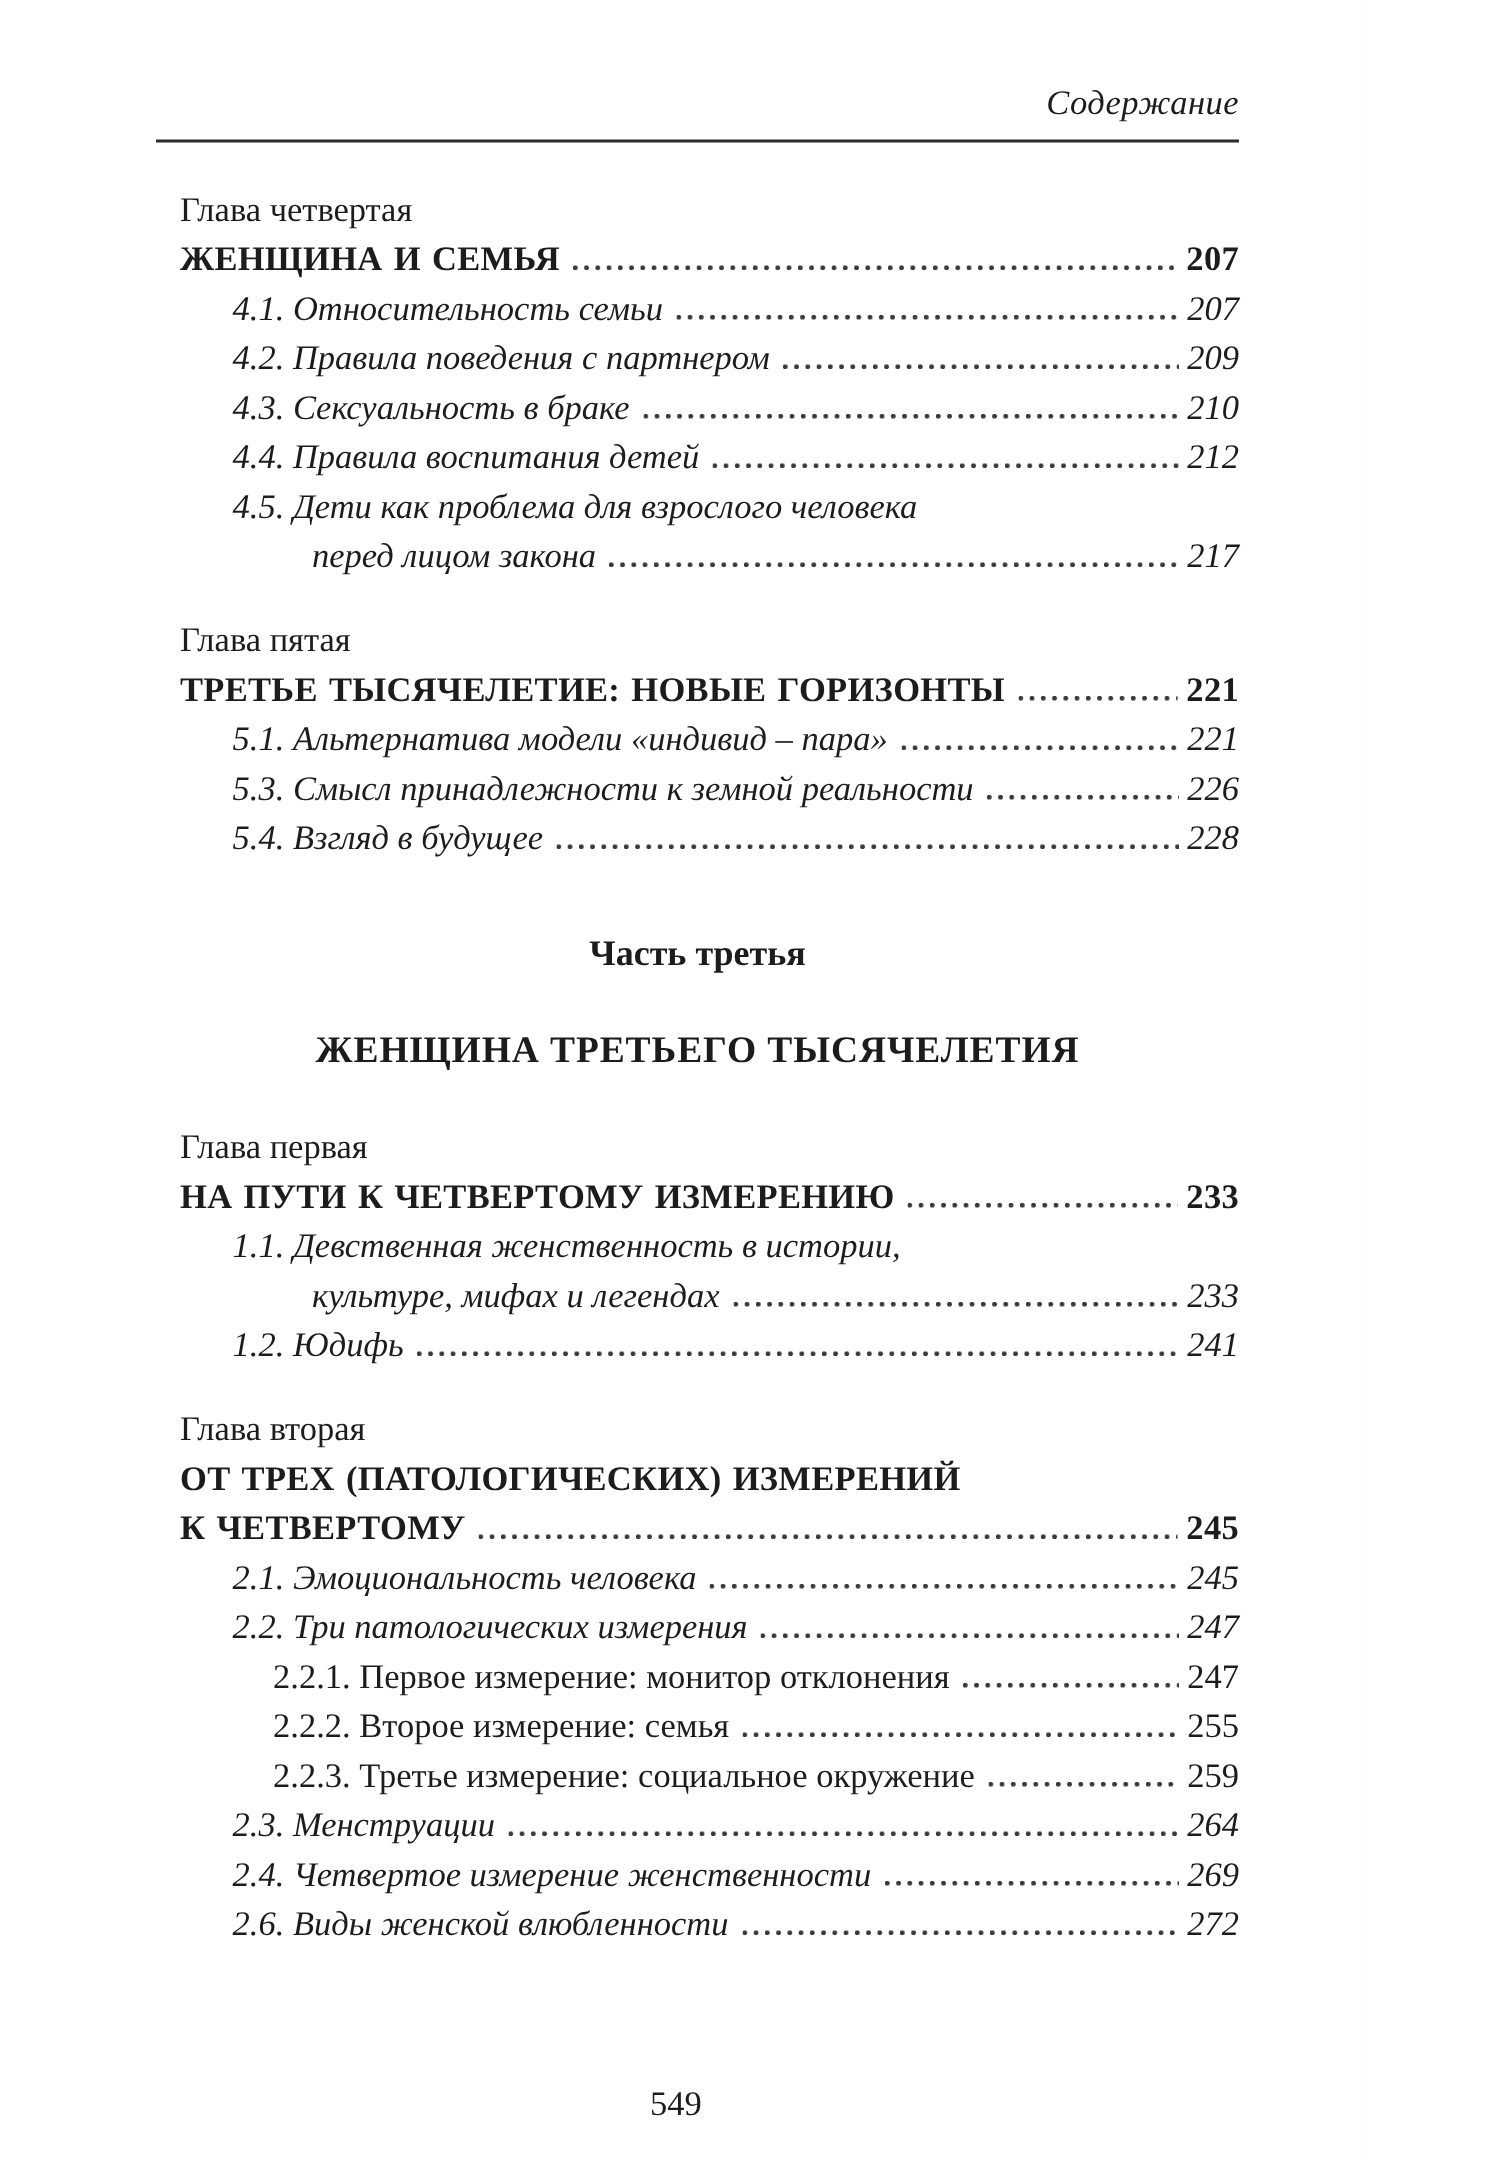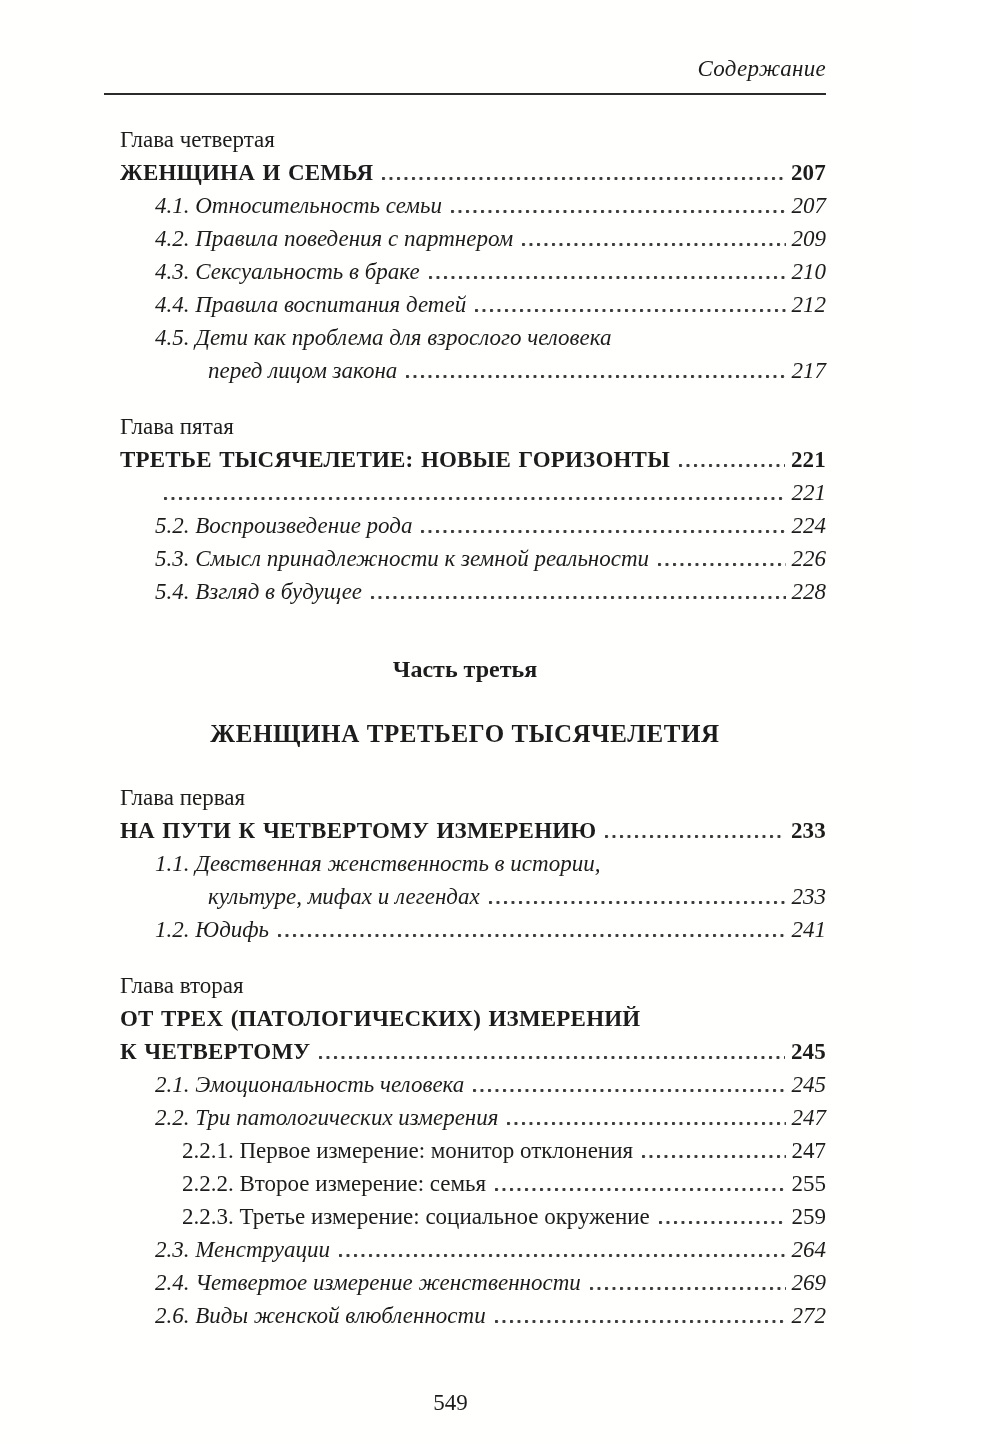--- a/index.html
+++ b/index.html
@@ -136,27 +136,23 @@
         </div>
       </section>
       <section class="chapter">
         <div class="chapter-label">Глава пятая</div>
         <div class="row title-row">
           <span class="txt">ТРЕТЬЕ ТЫСЯЧЕЛЕТИЕ: НОВЫЕ ГОРИЗОНТЫ</span>
           <span class="dots"></span>
           <span class="pg">221</span>
         </div>
         <div class="row entry ind1">
+          <span class="txt">5.1. Альтернатива модели «индивид – пара»</span>
           <span class="dots"></span>
           <span class="pg">221</span>
-        </div>
-        <div class="row entry ind1">
-          <span class="txt">5.2. Воспроизведение рода</span>
-          <span class="dots"></span>
-          <span class="pg">224</span>
         </div>
         <div class="row entry ind1">
           <span class="txt">5.3. Смысл принадлежности к земной реальности</span>
           <span class="dots"></span>
           <span class="pg">226</span>
         </div>
         <div class="row entry ind1">
           <span class="txt">5.4. Взгляд в будущее</span>
           <span class="dots"></span>
           <span class="pg">228</span>

